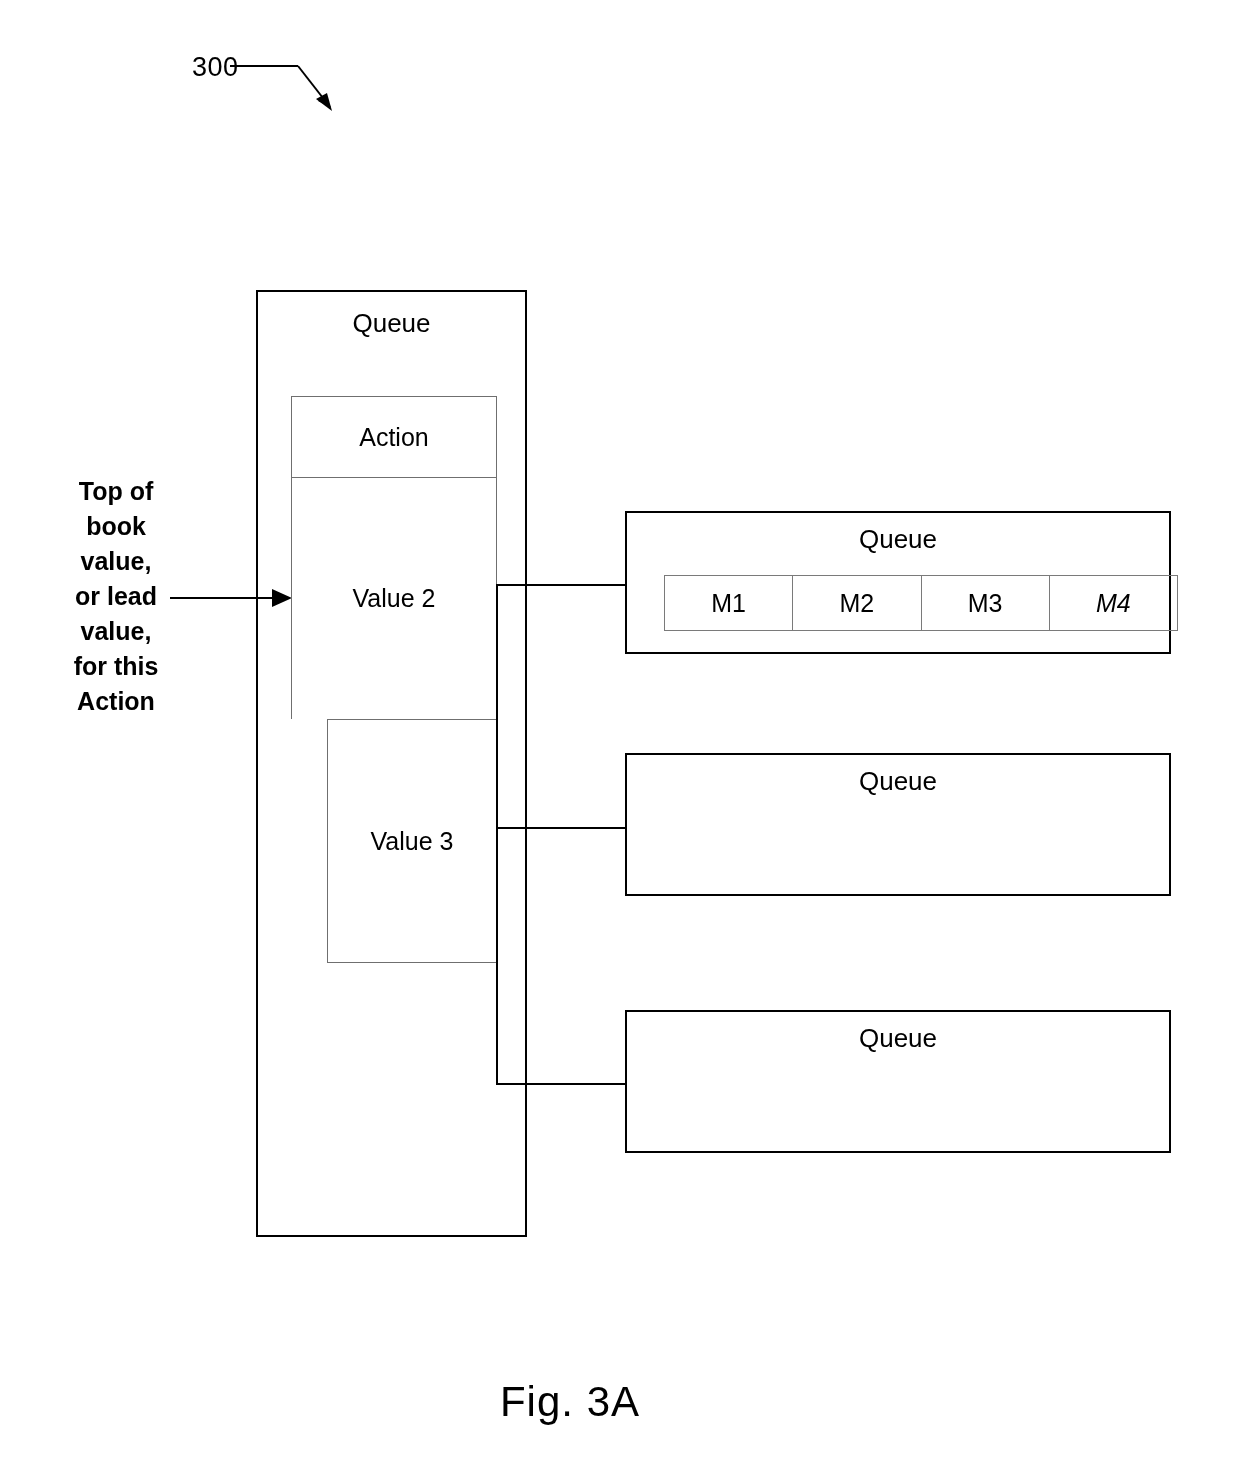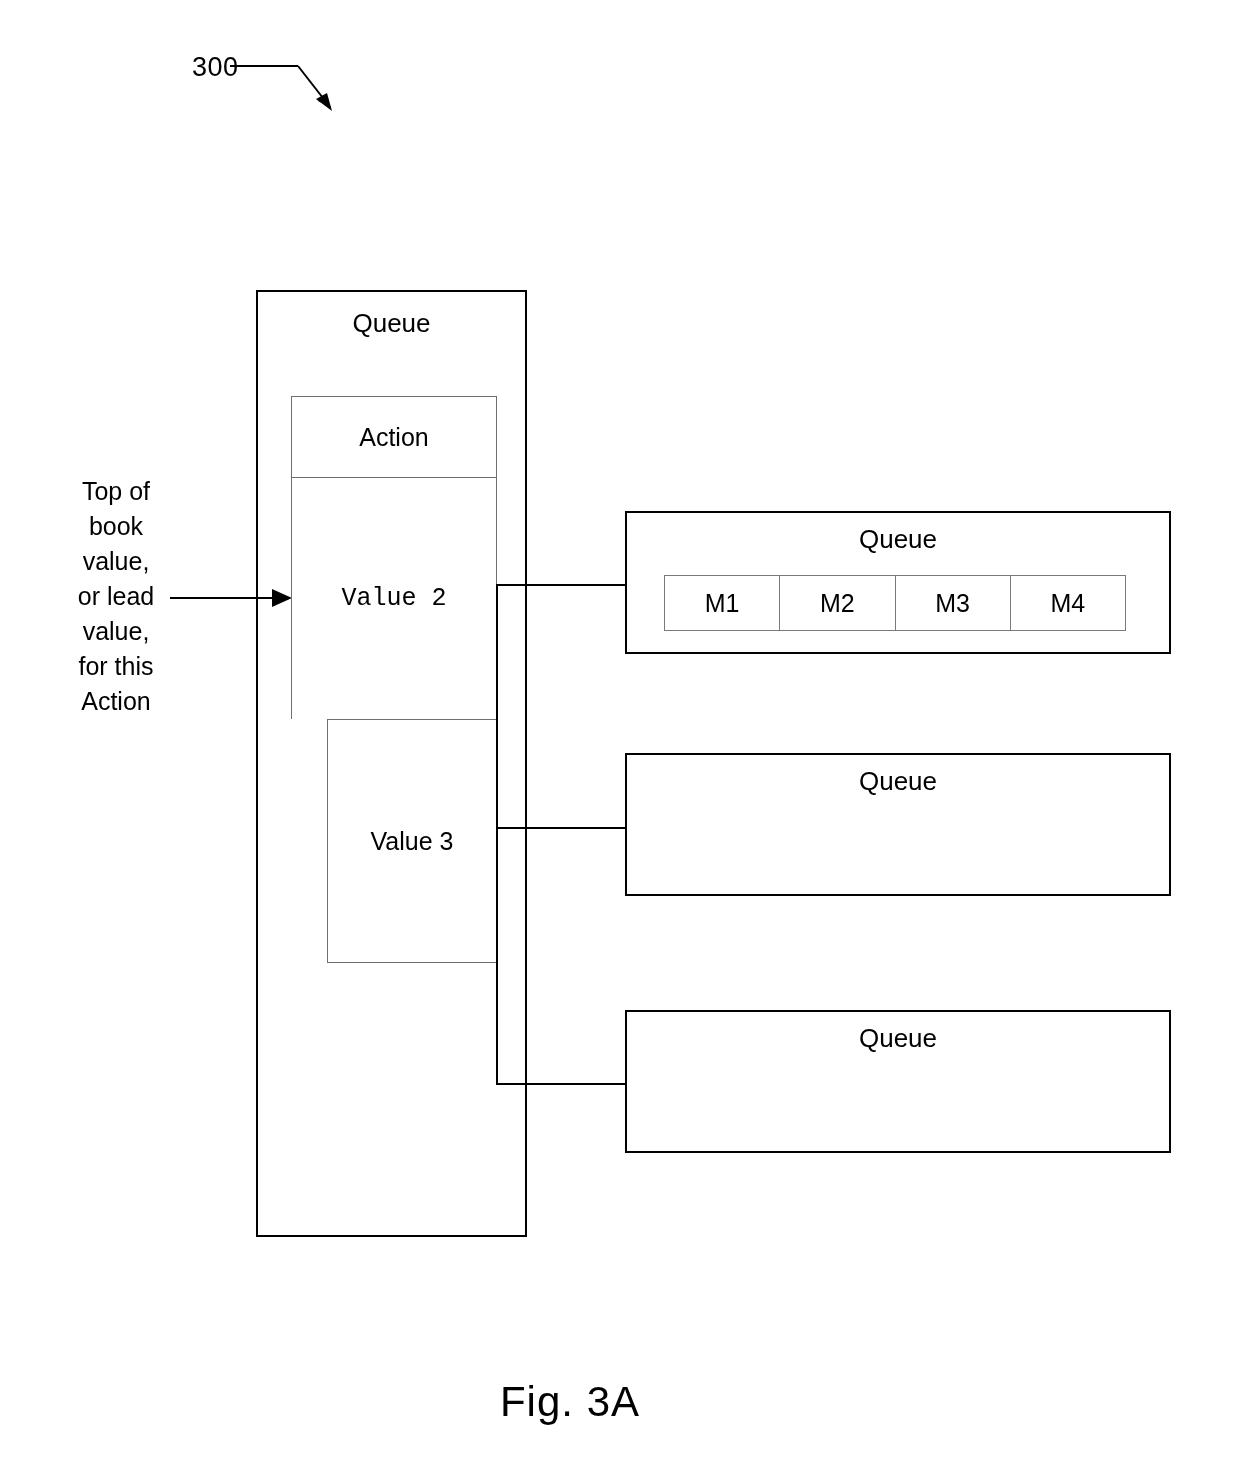--- a/index.html
+++ b/index.html
@@ -42,21 +42,21 @@
   }
 
   
   .left-label {
     position: absolute;
     left: 46px;
     top: 474px;
     width: 140px;
     text-align: center;
     font-size: 25px;
-    font-weight: normal;
+    font-weight: bold;
     line-height: 35px;
     white-space: pre-line;
   }
 
   
   .in-arrow-svg {
     position: absolute;
     left: 170px;
     top: 580px;
     width: 130px;
@@ -100,21 +100,21 @@
     align-items: center;
     justify-content: center;
     font-size: 25px;
   }
   .stack-cell:last-child {
     border-bottom: 1px solid #6f6f6f;
     margin-left: 36px;
   }
   .cell-action { height: 81px; }
   .cell-value1 { height: 243px; }
-  .cell-value2 { height: 242px; font-family: Liberation Mono, monospace; }
+  .cell-value2 { height: 242px; }
   .cell-value3 { height: 244px; }
 
   
   .connector {
     position: absolute;
     background: #000000;
     height: 2px;
   }
   .conn-1 { left: 496px; top: 584px; width: 130px; }
   .conn-2 { left: 496px; top: 827px; width: 130px; }
@@ -146,36 +146,36 @@
     top: 11px;
     width: 100%;
     text-align: center;
     font-size: 26px;
   }
 
   .msg-row {
     position: absolute;
     left: 37px;
     top: 62px;
-    width: 462px;
+    width: 514px;
     height: 56px;
     display: flex;
     box-sizing: border-box;
     border: 1px solid #7a7a7a;
   }
   .msg-cell {
     flex: 1 1 0;
     display: flex;
     align-items: center;
     justify-content: center;
     font-size: 25px;
     border-right: 1px solid #7a7a7a;
     box-sizing: border-box;
   }
-  .msg-cell:last-child { border-right: none; }
+  .msg-cell:last-child { border-right: none; font-style: italic; }
 
   
   .fig-caption {
     position: absolute;
     left: 0;
     top: 1378px;
     width: 1140px;
     text-align: center;
     font-size: 42px;
     letter-spacing: 1px;

